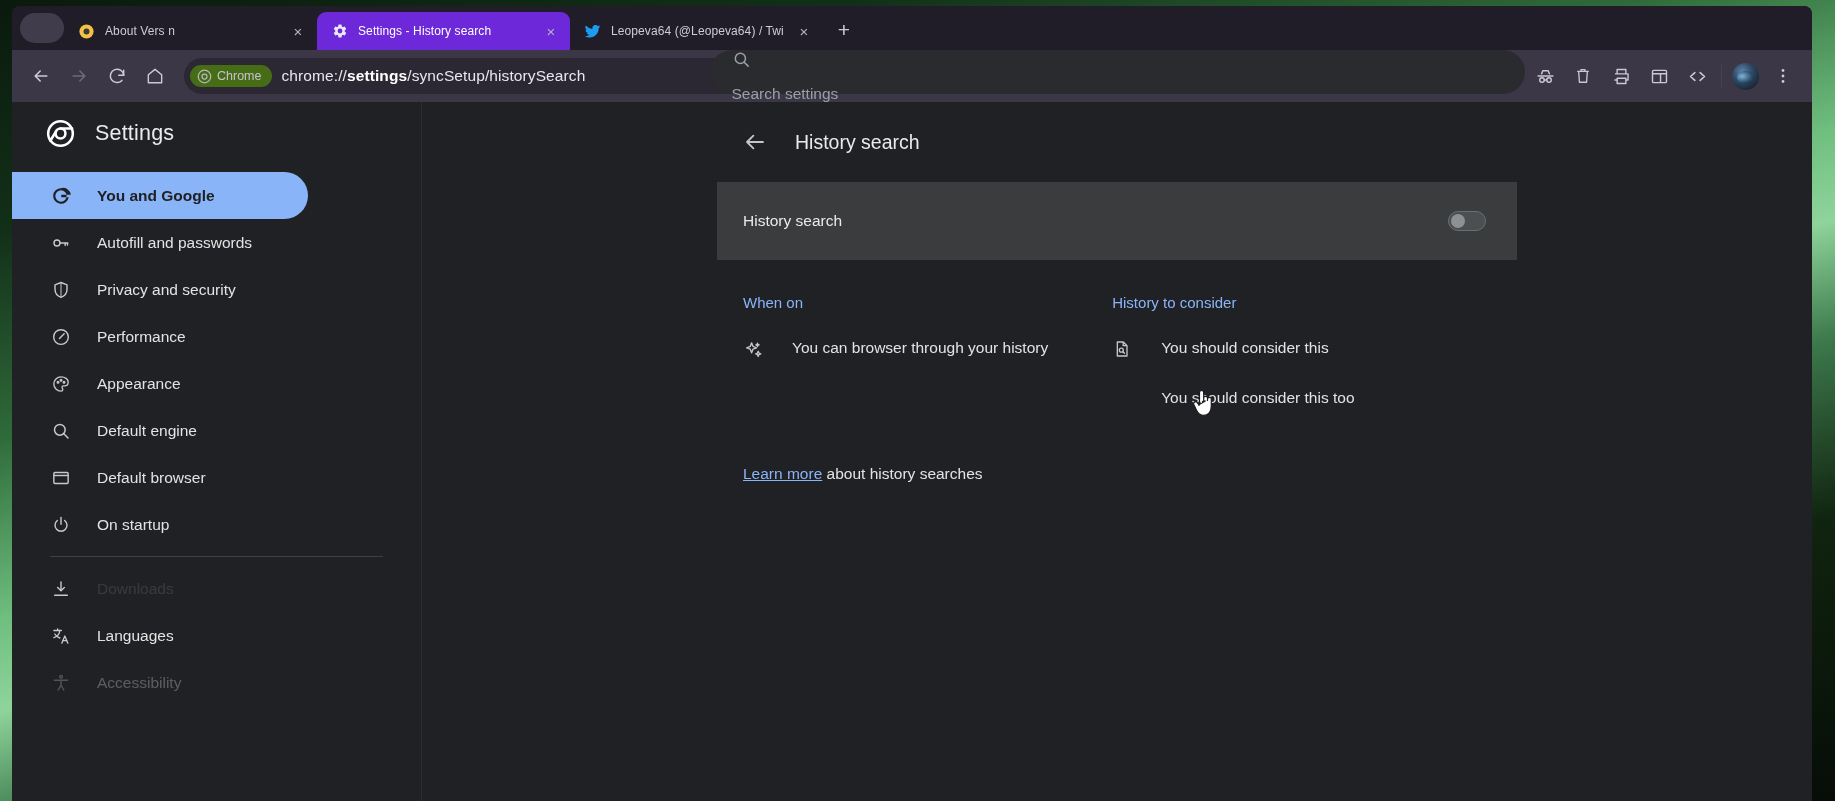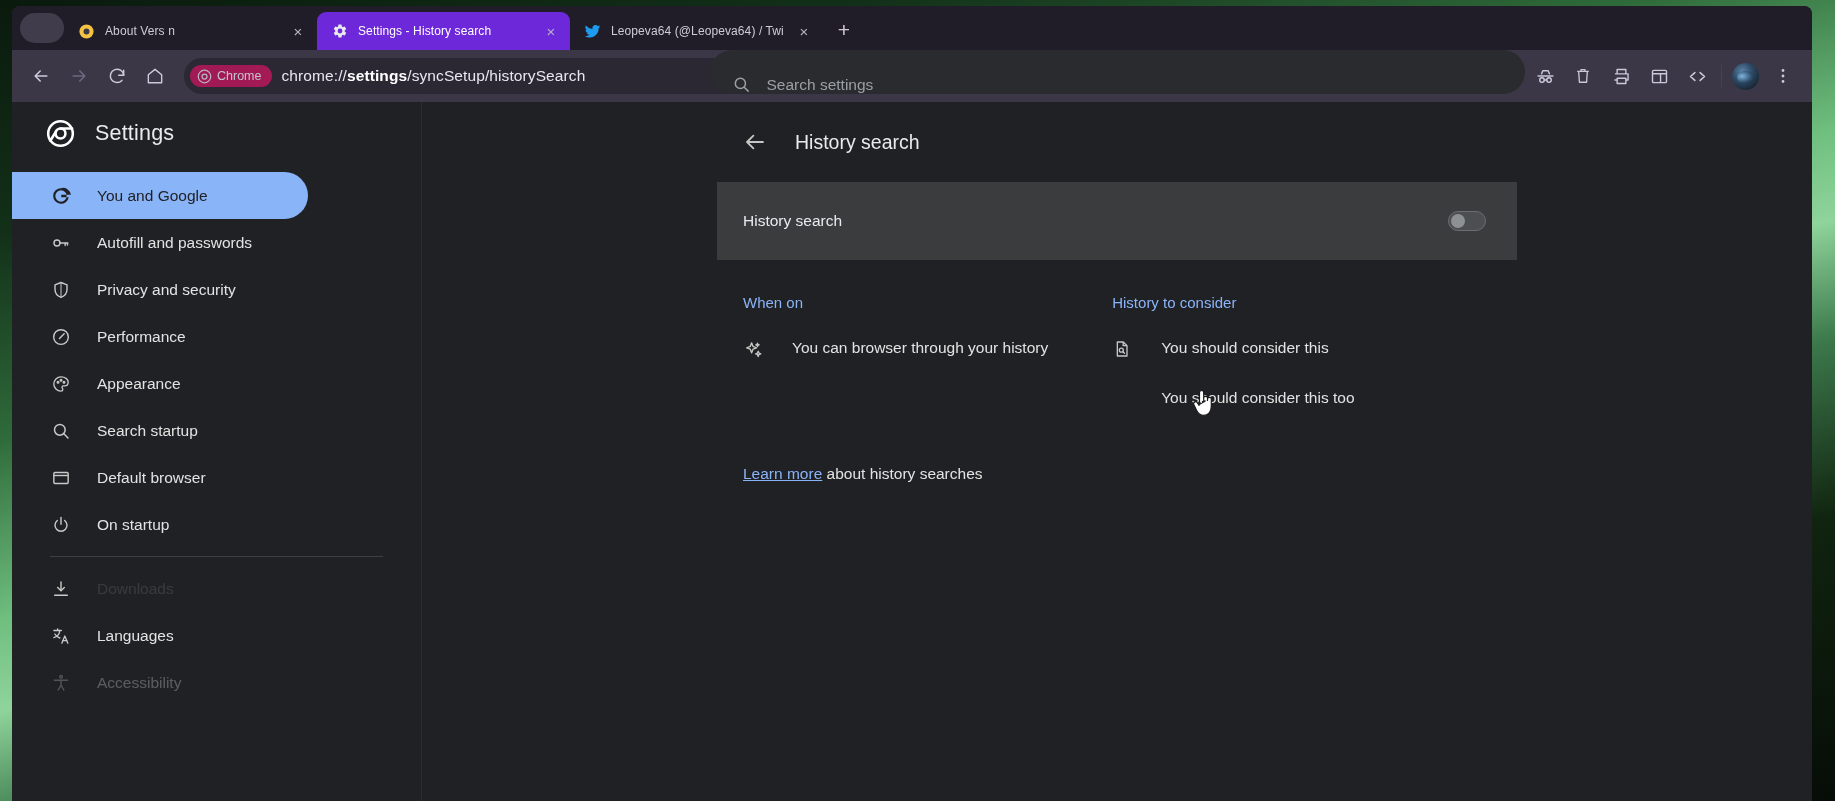--- a/index.html
+++ b/index.html
@@ -74,21 +74,21 @@
     color: #cec9da;
   }
   .nav-btn.disabled { color: #6e6880; }
   #omnibox {
     flex: 1; height: 36px; margin: 0 10px;
     background: #2b2833; border-radius: 18px;
     display: flex; align-items: center; padding: 0 8px 0 6px;
     position: relative; overflow: hidden;
   }
   #omnibox-chip {
-    height: 22px; border-radius: 13px; background: #be185d;
+    height: 22px; border-radius: 13px; background: #4d7c0f;
     display: flex; align-items: center; gap: 5px;
     padding: 0 11px 0 7px; margin-right: 9px; flex: none;
     color: #e6e2ee; font-size: 12.5px; opacity: .82;
   }
   #omnibox-url { font-size: 15.5px; color: #e9e6f0; white-space: nowrap; letter-spacing: .1px; }
   #omnibox-url b { font-weight: 700; color: #ffffff; }
   #omnibox-actions { margin-left: auto; display: flex; align-items: center; flex: none; }
   .omni-icon { width: 34px; height: 34px; display: flex; align-items: center; justify-content: center; color: #d6d2e0; }
   .tb-icon { width: 38px; height: 38px; flex: none; display: flex; align-items: center; justify-content: center; color: #cdc8d9; }
   .tb-sep { width: 1px; height: 22px; background: #56506180; margin: 0 5px; flex: none; }
@@ -124,40 +124,40 @@
 
   #nav-list { padding-top: 7px; }
   .nav-item {
     height: 47px; display: flex; align-items: center;
     gap: 25px; padding-left: 38px;
     margin-right: 113px;
     border-radius: 0 24px 24px 0;
     color: #e3e3e3; font-size: 15.5px;
   }
   .nav-item .nav-ico { width: 22px; height: 22px; flex: none; display: flex; align-items: center; justify-content: center; color: #c9c9c9; }
-  .nav-item.selected { background: #8ab4f8; color: #202124; font-weight: 400; }
+  .nav-item.selected { background: #8ab4f8; color: #202124; font-weight: 700; }
   .nav-item.selected .nav-ico { color: #202124; }
   .nav-item.faded { opacity: .30; }
   .nav-item.faded-label .nav-label { opacity: .12; }
   .nav-divider { height: 1px; background: #3c4043; margin: 8px 38px 8px 38px; }
 
   
   #settings-main {
     flex: 1; position: relative; background: #202124;
     display: flex; flex-direction: column; align-items: center;
   }
   #search-bar-row {
     position: absolute; left: 0; top: -52px; width: 100%;
     display: flex; justify-content: center;
   }
   #settings-search {
     width: 815px; height: 44px; background: #2a2b2e;
-    border-radius: 22px; display: flex; align-items: flex-end;
+    border-radius: 22px; display: flex; align-items: flex-start;
     padding-left: 22px; gap: 16px;
-    color: #9aa0a6; font-size: 15.5px;
+    color: #9aa0a6; font-size: 15.5px; flex-direction: column;
   }
   #content-col { width: 800px; }
   #content-head {
     height: 80px; display: flex; align-items: center; gap: 28px;
     padding-left: 26px;
   }
   #back-arrow { width: 24px; height: 24px; color: #c4c7c5; flex: none; }
   #content-title { font-size: 19.5px; color: #e8eaed; }
 
   .card {
@@ -451,21 +451,21 @@
           <span class="nav-label">Appearance</span>
         </div>
 
         <div class="nav-item">
           <span class="nav-ico">
             <svg width="20" height="20" viewBox="0 0 24 24" fill="none" stroke="currentColor" stroke-width="1.8" stroke-linecap="round">
                 <circle cx="10.6" cy="10.6" r="6.4"></circle>
                 <path d="M15.4 15.4L20.4 20.4"></path>
               </svg>
           </span>
-          <span class="nav-label">Search startup</span>
+          <span class="nav-label">Default engine</span>
         </div>
 
         <div class="nav-item">
           <span class="nav-ico">
             <svg width="20" height="20" viewBox="0 0 24 24" fill="none" stroke="currentColor" stroke-width="1.7" stroke-linejoin="round">
                 <rect x="3.4" y="5.4" width="17.2" height="13.2" rx="1.4"></rect>
                 <path d="M3.4 9h17.2"></path>
               </svg>
           </span>
           <span class="nav-label">Default browser</span>

